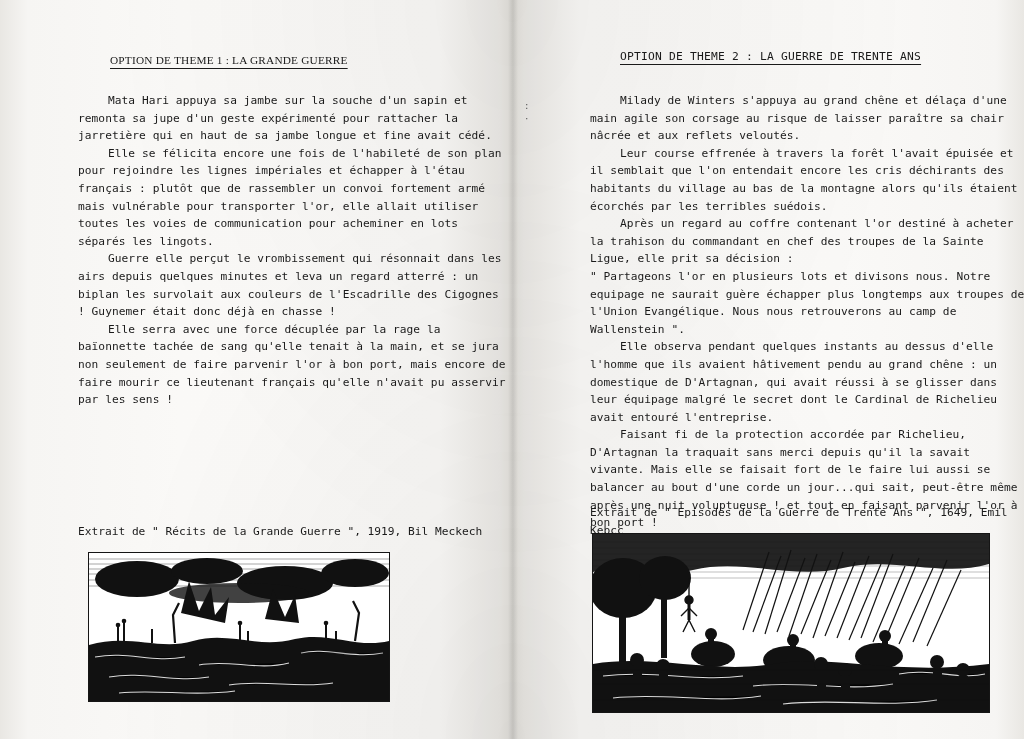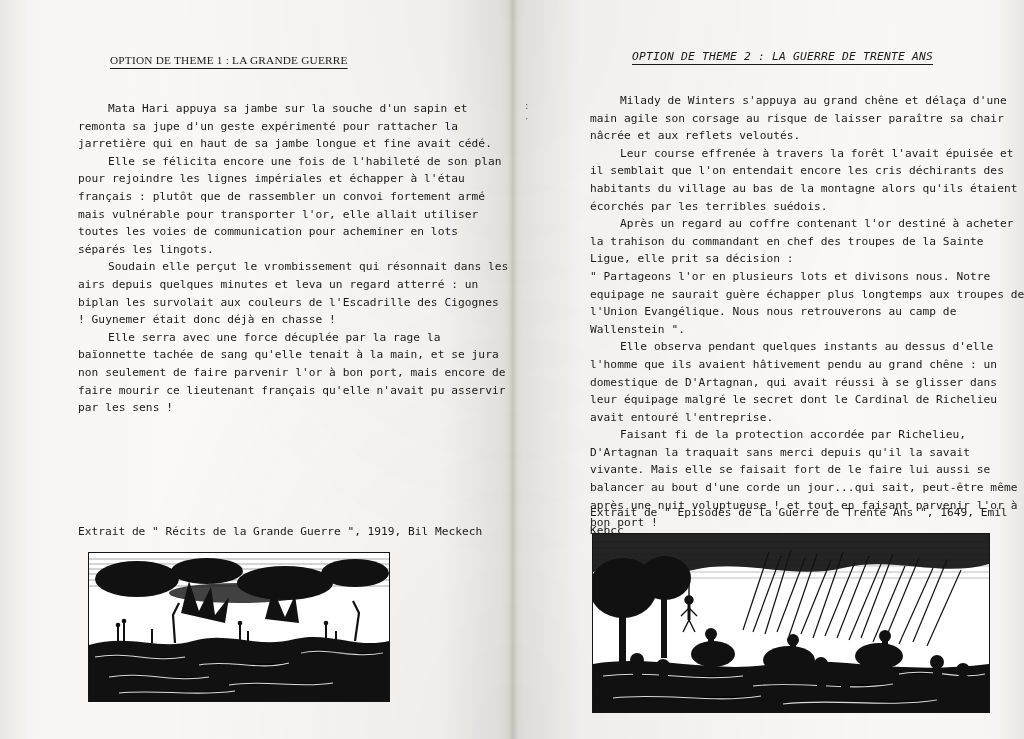--- a/index.html
+++ b/index.html
@@ -64,28 +64,28 @@
   .col-right { left: 572px; }
 
   .heading {
     font-size: 11.3px;
     letter-spacing: 0.2px;
     text-decoration: underline;
     text-underline-offset: 4px;
     white-space: nowrap;
   }
   .heading-left { position: absolute; top: 54px; left: 48px; font-family: Liberation Serif, serif; }
-  .heading-right { position: absolute; top: 50px; left: 60px; font-style: italic; }
+  .heading-right { position: absolute; top: 50px; left: 48px; }
 
   .body-text {
     font-size: 11.2px;
     line-height: 17.6px;
     letter-spacing: 0.05px;
   }
-  .body-left { position: absolute; top: 100px; left: 16px; width: 432px; }
+  .body-left { position: absolute; top: 92px; left: 16px; width: 432px; }
   .body-right { position: absolute; top: 92px; left: 18px; width: 440px; }
 
   .para {
     margin: 0 0 0 0;
     text-indent: 30px;
     white-space: pre-wrap;
   }
   .para.no-indent { text-indent: 0; }
 
   .caption {
@@ -120,21 +120,21 @@
   <div class="fold"></div>
   <div class="fold-marks">:
 ·</div>
 
   <div class="column col-left">
     <div class="heading heading-left">OPTION DE THEME 1 : LA GRANDE GUERRE</div>
 
     <div class="body-text body-left">
       <p class="para">Mata Hari appuya sa jambe sur la souche d'un sapin et remonta sa jupe d'un geste expérimenté pour rattacher la jarretière qui en haut de sa jambe longue et fine avait cédé.</p>
       <p class="para">Elle se félicita encore une fois de l'habileté de son plan pour rejoindre les lignes impériales et échapper à l'étau français : plutôt que de rassembler un convoi fortement armé mais vulnérable pour transporter l'or, elle allait utiliser toutes les voies de communication pour acheminer en lots séparés les lingots.</p>
-      <p class="para">Soudain elle perçut le vrombissement qui résonnait dans les airs depuis quelques minutes et leva un regard atterré : un biplan les survolait aux couleurs de l'Escadrille des Cigognes ! Guynemer était donc déjà en chasse !</p>
+      <p class="para">Guerre elle perçut le vrombissement qui résonnait dans les airs depuis quelques minutes et leva un regard atterré : un biplan les survolait aux couleurs de l'Escadrille des Cigognes ! Guynemer était donc déjà en chasse !</p>
       <p class="para">Elle serra avec une force décuplée par la rage la baïonnette tachée de sang qu'elle tenait à la main, et se jura non seulement de faire parvenir l'or à bon port, mais encore de faire mourir ce lieutenant français qu'elle n'avait pu asservir par les sens !</p>
     </div>
 
     <div class="caption caption-left">Extrait de " Récits de la Grande Guerre ", 1919, Bil Meckech</div>
   </div>
 
   <div class="column col-right">
     <div class="heading heading-right">OPTION DE THEME 2 : LA GUERRE DE TRENTE ANS</div>
 
     <div class="body-text body-right">

